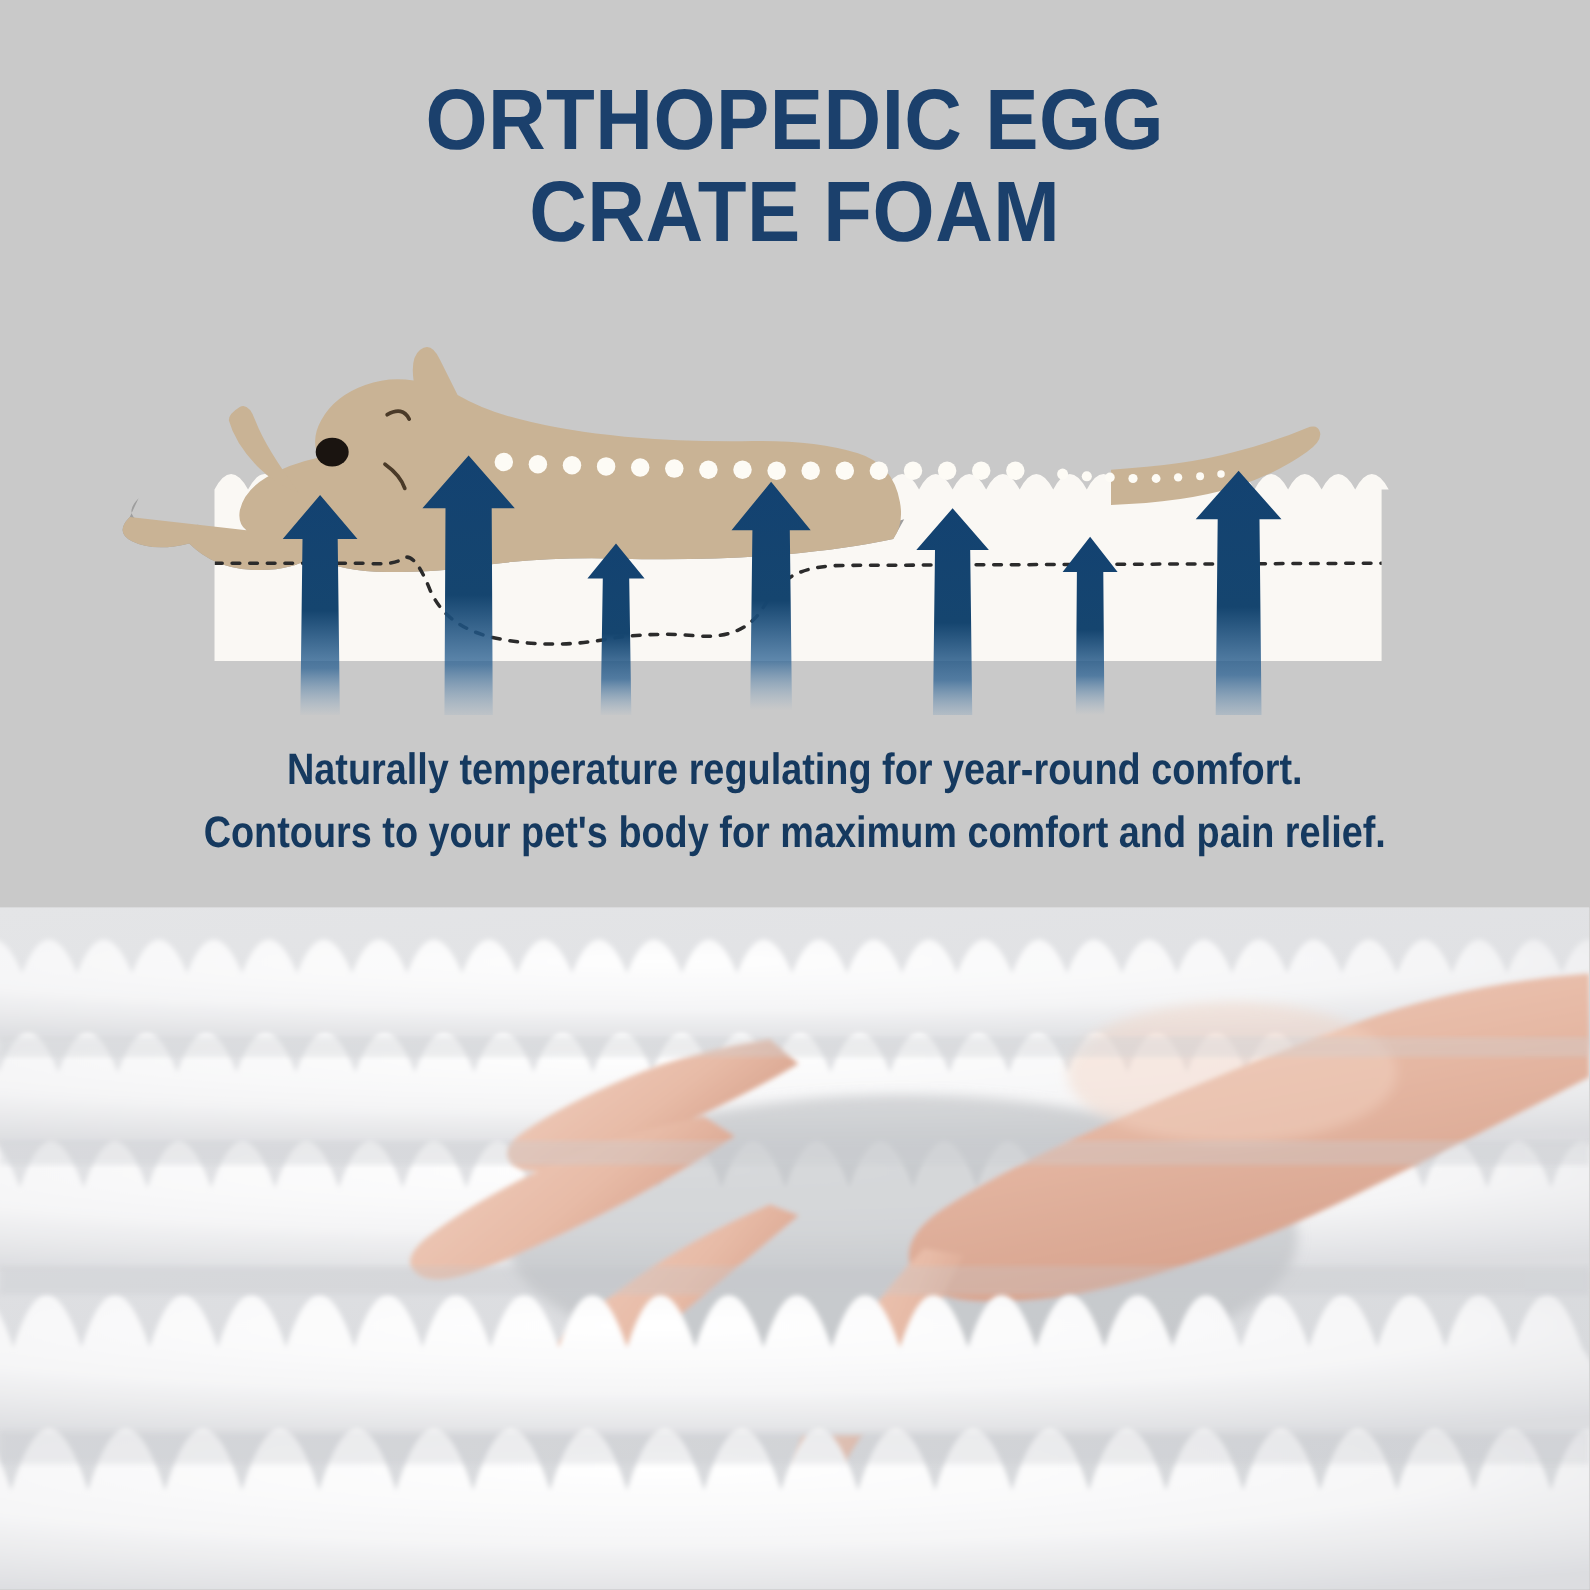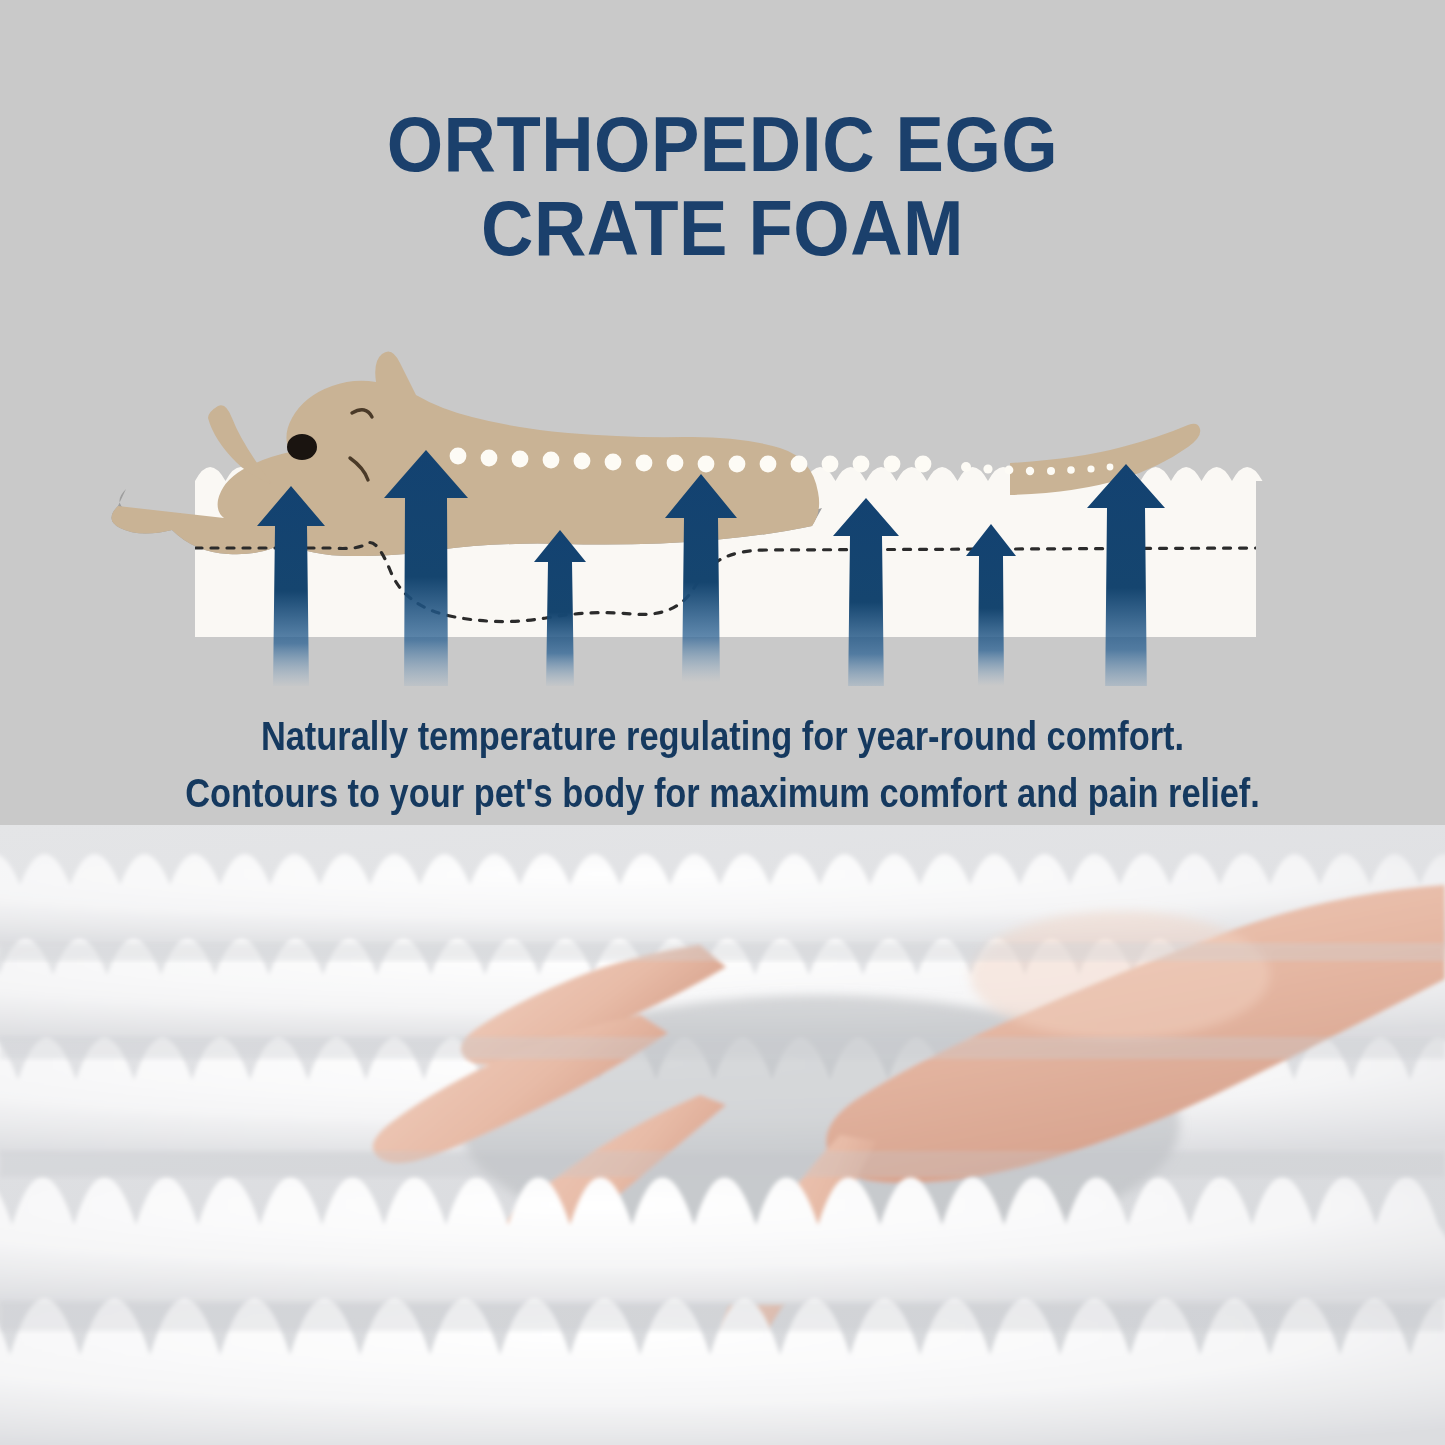--- a/index.html
+++ b/index.html
@@ -8,21 +8,20 @@
     background:#c9c9c9;
     font-family:"Liberation Sans", sans-serif;
     overflow:hidden;
   }
   #page{position:relative;width:1445px;height:1445px;overflow:hidden;}
 
   
   #top-panel{
     position:absolute;left:0;top:0;width:1445px;height:825px;
     background:#c9c9c9;
-    margin-top:36px;
   }
 
   
   #headline{
     position:absolute;left:0;top:66px;width:1445px;
     text-align:center;
     color:#1b406c;
     font-family:"Liberation Sans", sans-serif;
     font-weight:bold;
     font-size:78px;

